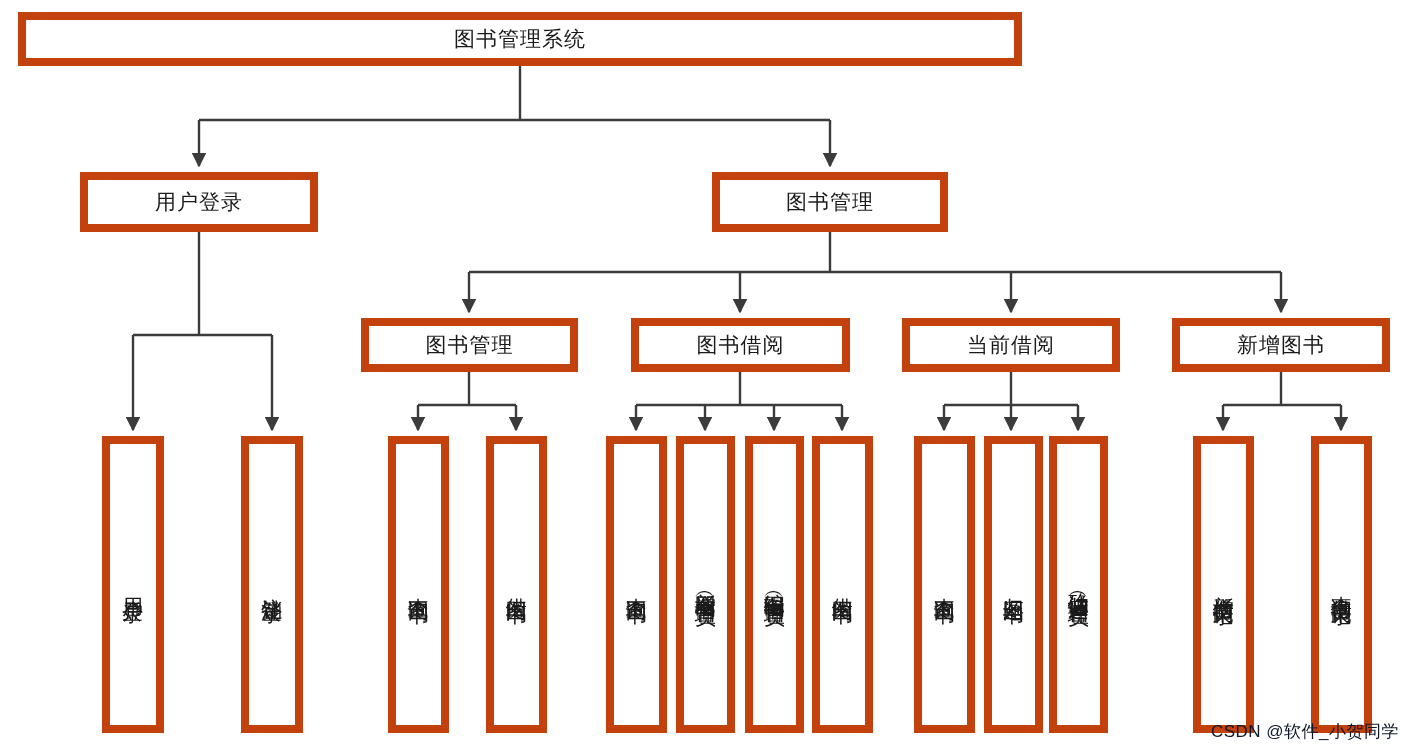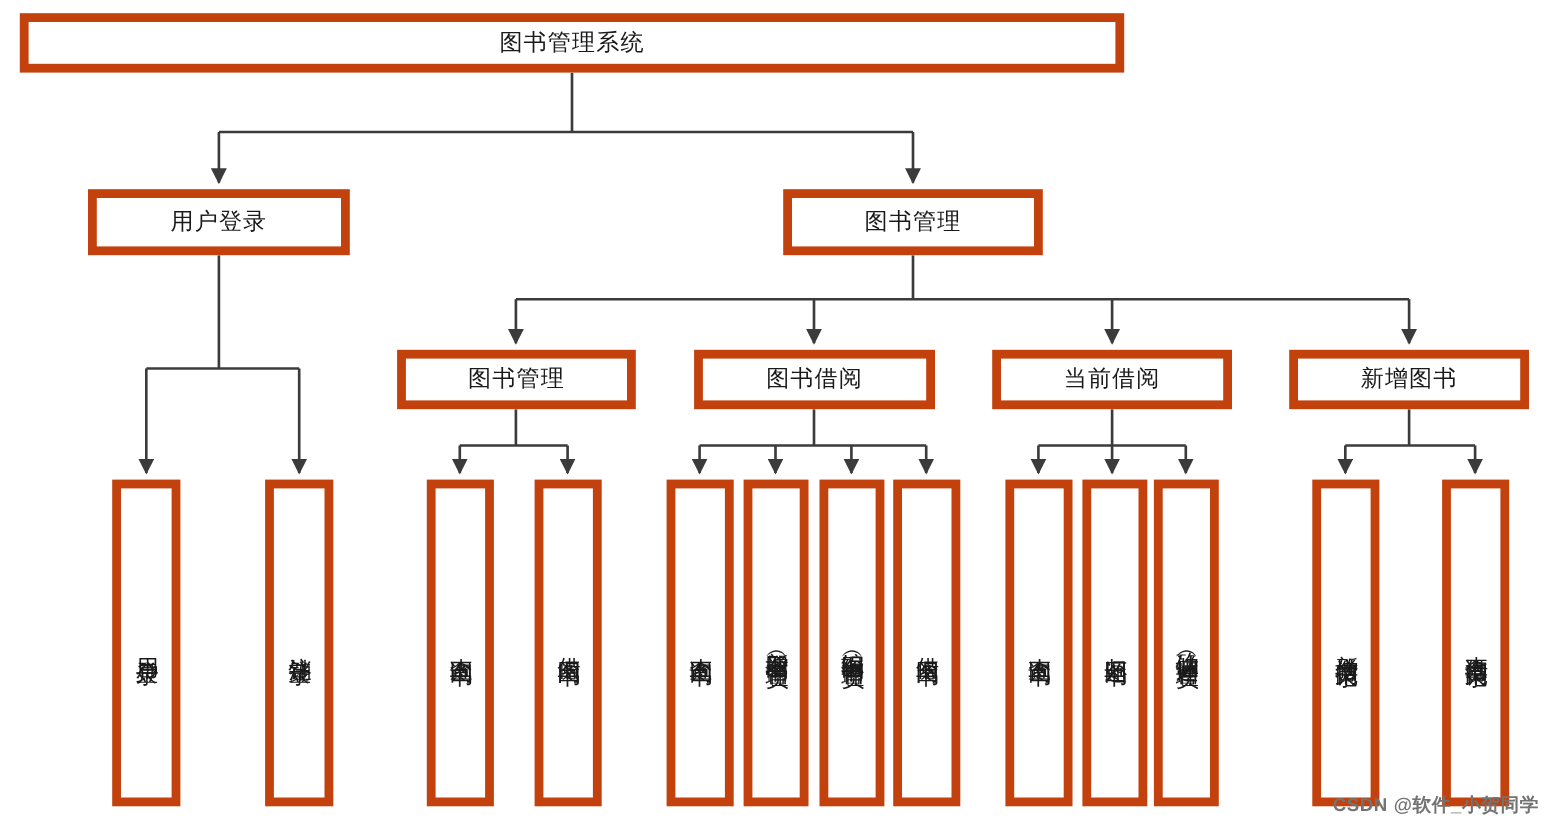--- a/index.html
+++ b/index.html
@@ -53,24 +53,23 @@
     writing-mode: vertical-rl;
     text-orientation: upright;
     display: block;
     white-space: nowrap;
   }
   .watermark {
     position: absolute;
     right: 6px;
     bottom: 4px;
     font-size: 17px;
-    color: #737373;
+    color: #0f172a;
     letter-spacing: 0.5px;
     white-space: nowrap;
-    font-weight: bold;
   }
 </style>
 </head>
 <body>
 
 <div id="canvas">
 
   <svg class="wires" viewBox="0 0 1405 747" xmlns="http://www.w3.org/2000/svg">
     <defs>
       <marker id="arw" viewBox="0 0 10 10" refX="9" refY="5" markerWidth="6" markerHeight="6" orient="auto-start-reverse">

